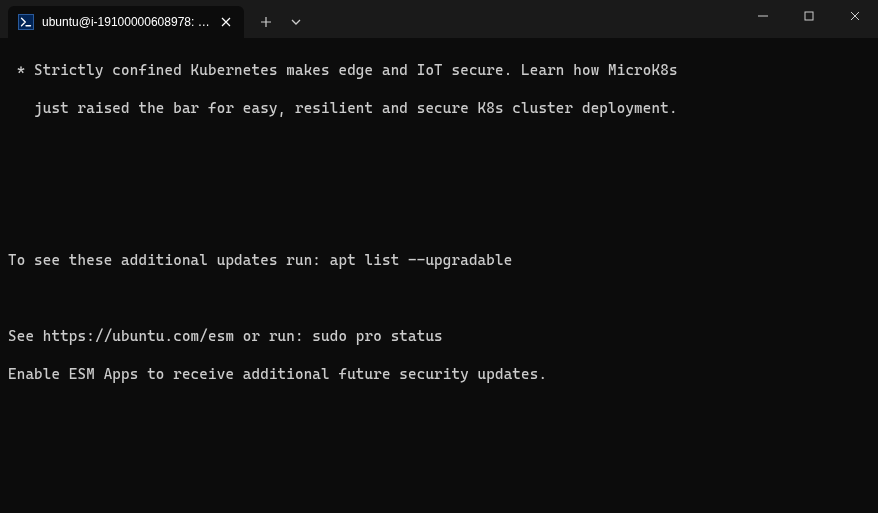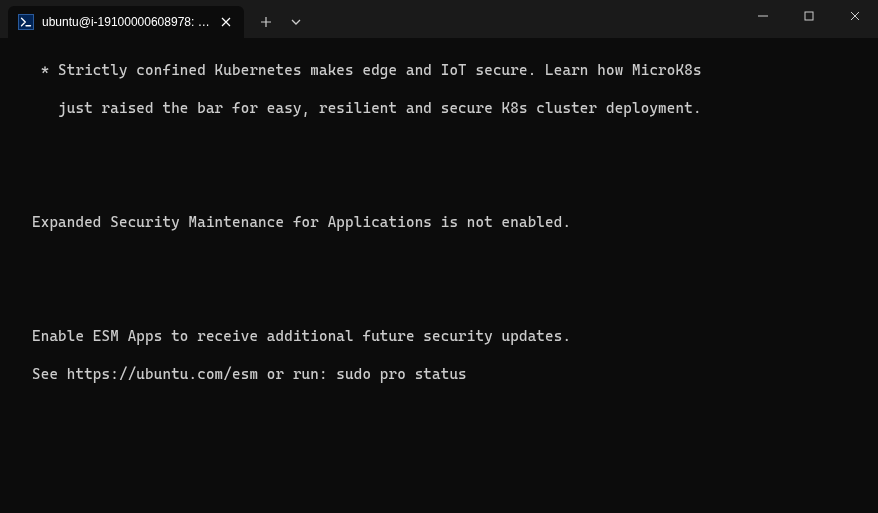--- a/index.html
+++ b/index.html
@@ -119,21 +119,20 @@
     .terminal {
       padding: 4px 8px;
       font-size: 14.5px;
       line-height: 19px;
       white-space: pre;
       overflow: hidden;
       letter-spacing: 0.2px;
     }
     .line {
       color: #cccccc;
-      margin-left: 24px;
     }
   </style>
 </head>
 <body>
 
 <div class="titlebar">
   <div class="tab-area">
     <div class="tab">
       <div class="tab-icon">
         <svg width="12" height="12" viewBox="0 0 16 16">
@@ -175,25 +174,25 @@
         </svg>
     </div>
   </div>
 </div>
 
 <div class="terminal">
 <div class="line"> * Strictly confined Kubernetes makes edge and IoT secure. Learn how MicroK8s</div>
 <div class="line">   just raised the bar for easy, resilient and secure K8s cluster deployment.</div>
 <div class="line"> </div>
 <div class="line"> </div>
-<div class="line">Expanded Security Maintenance for Applications is not enabled.</div>
-<div class="line"> </div>
-<div class="line"> </div>
+<div class="line"> </div>
+<div class="line">To see these additional updates run: apt list --upgradable</div>
+<div class="line"> </div>
+<div class="line">See https://ubuntu.com/esm or run: sudo pro status</div>
 <div class="line">Enable ESM Apps to receive additional future security updates.</div>
-<div class="line">See https://ubuntu.com/esm or run: sudo pro status</div>
 
 
 
 
 
 
 
 
 
 

